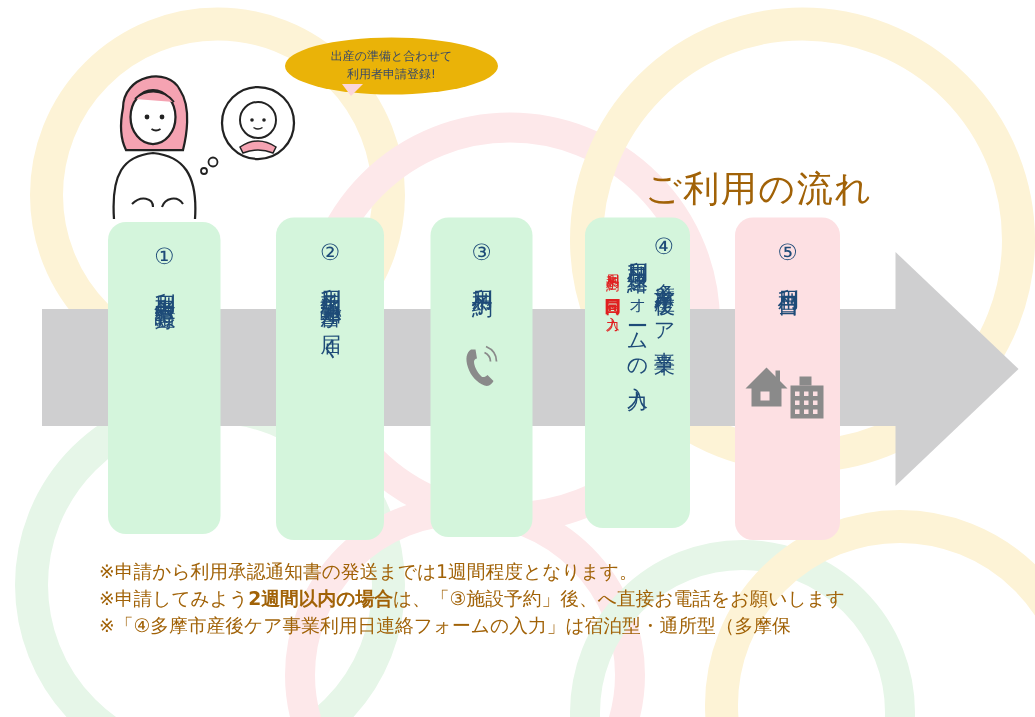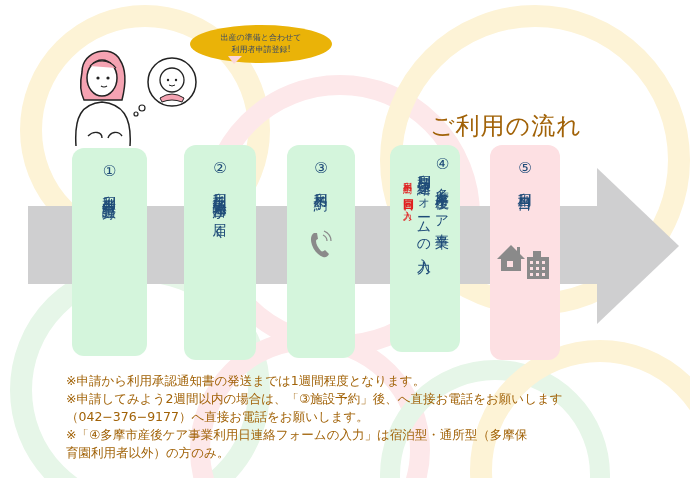--- a/index.html
+++ b/index.html
@@ -13,21 +13,21 @@
   .arrow-head { position:absolute; left:597px; top:168px; width:0; height:0; border-top:78px solid transparent; border-bottom:78px solid transparent; border-left:82px solid #cfcfd0; }
   .step { position:absolute; border-radius:12px; display:flex; flex-direction:column; align-items:center; box-sizing:border-box; padding-top:14px; }
   .step.green { background:#d4f5dc; }
   .step.pink { background:#fde0e3; }
   .num { font-size:15px; color:#1e4b78; margin-bottom:4px; }
   .vtext { writing-mode:vertical-rl; font-size:14px; color:#1e4b78; letter-spacing:2px; line-height:16px; }
   .step4-cols { display:flex; flex-direction:row-reverse; align-items:flex-start; gap:2px; }
   .red-note { writing-mode:vertical-rl; font-size:9px; color:#e02020; letter-spacing:1px; margin-top:20px; }
   .red-note b { font-size:11px; }
   .notes { position:absolute; left:66px; top:372px; font-size:12.5px; color:#a16207; line-height:18px; white-space:nowrap; }
-  .notes b { font-weight:normal; }
+  .notes b { font-weight:bold; }
   .person { position:absolute; left:68px; top:36px; }
 </style>
 </head>
 <body>
 
 <div class="canvas">
 
   <div class="ring" style="left:20px;top:5px;width:250px;height:250px;border:22px solid #fdf3d6;"></div>
   <div class="ring" style="left:200px;top:75px;width:280px;height:280px;border:20px solid #fde8ea;"></div>
   <div class="ring" style="left:380px;top:5px;width:310px;height:310px;border:22px solid #fdf3d6;"></div>
@@ -116,18 +116,16 @@
         <rect x="47" y="26" width="3" height="3" fill="#fde0e3"></rect>
       <rect x="35" y="32" width="3" height="3" fill="#fde0e3"></rect>
         <rect x="41" y="32" width="3" height="3" fill="#fde0e3"></rect>
         <rect x="47" y="32" width="3" height="3" fill="#fde0e3"></rect>
     </svg>
   </div>
 
   <div class="notes">
     <div>※申請から利用承認通知書の発送までは1週間程度となります。</div>
     <div><span>※申請してみよう</span><b>2週間以内の場合</b><span>は、「③施設予約」後、へ直接お電話をお願いします</span></div>
-    <div>（042−376−9177）へ直接お電話をお願いします。</div>
     <div>※「④多摩市産後ケア事業利用日連絡フォームの入力」は宿泊型・通所型（多摩保</div>
-    <div>育園利用者以外）の方のみ。</div>
   </div>
 
 </div>
 
 </body></html>

